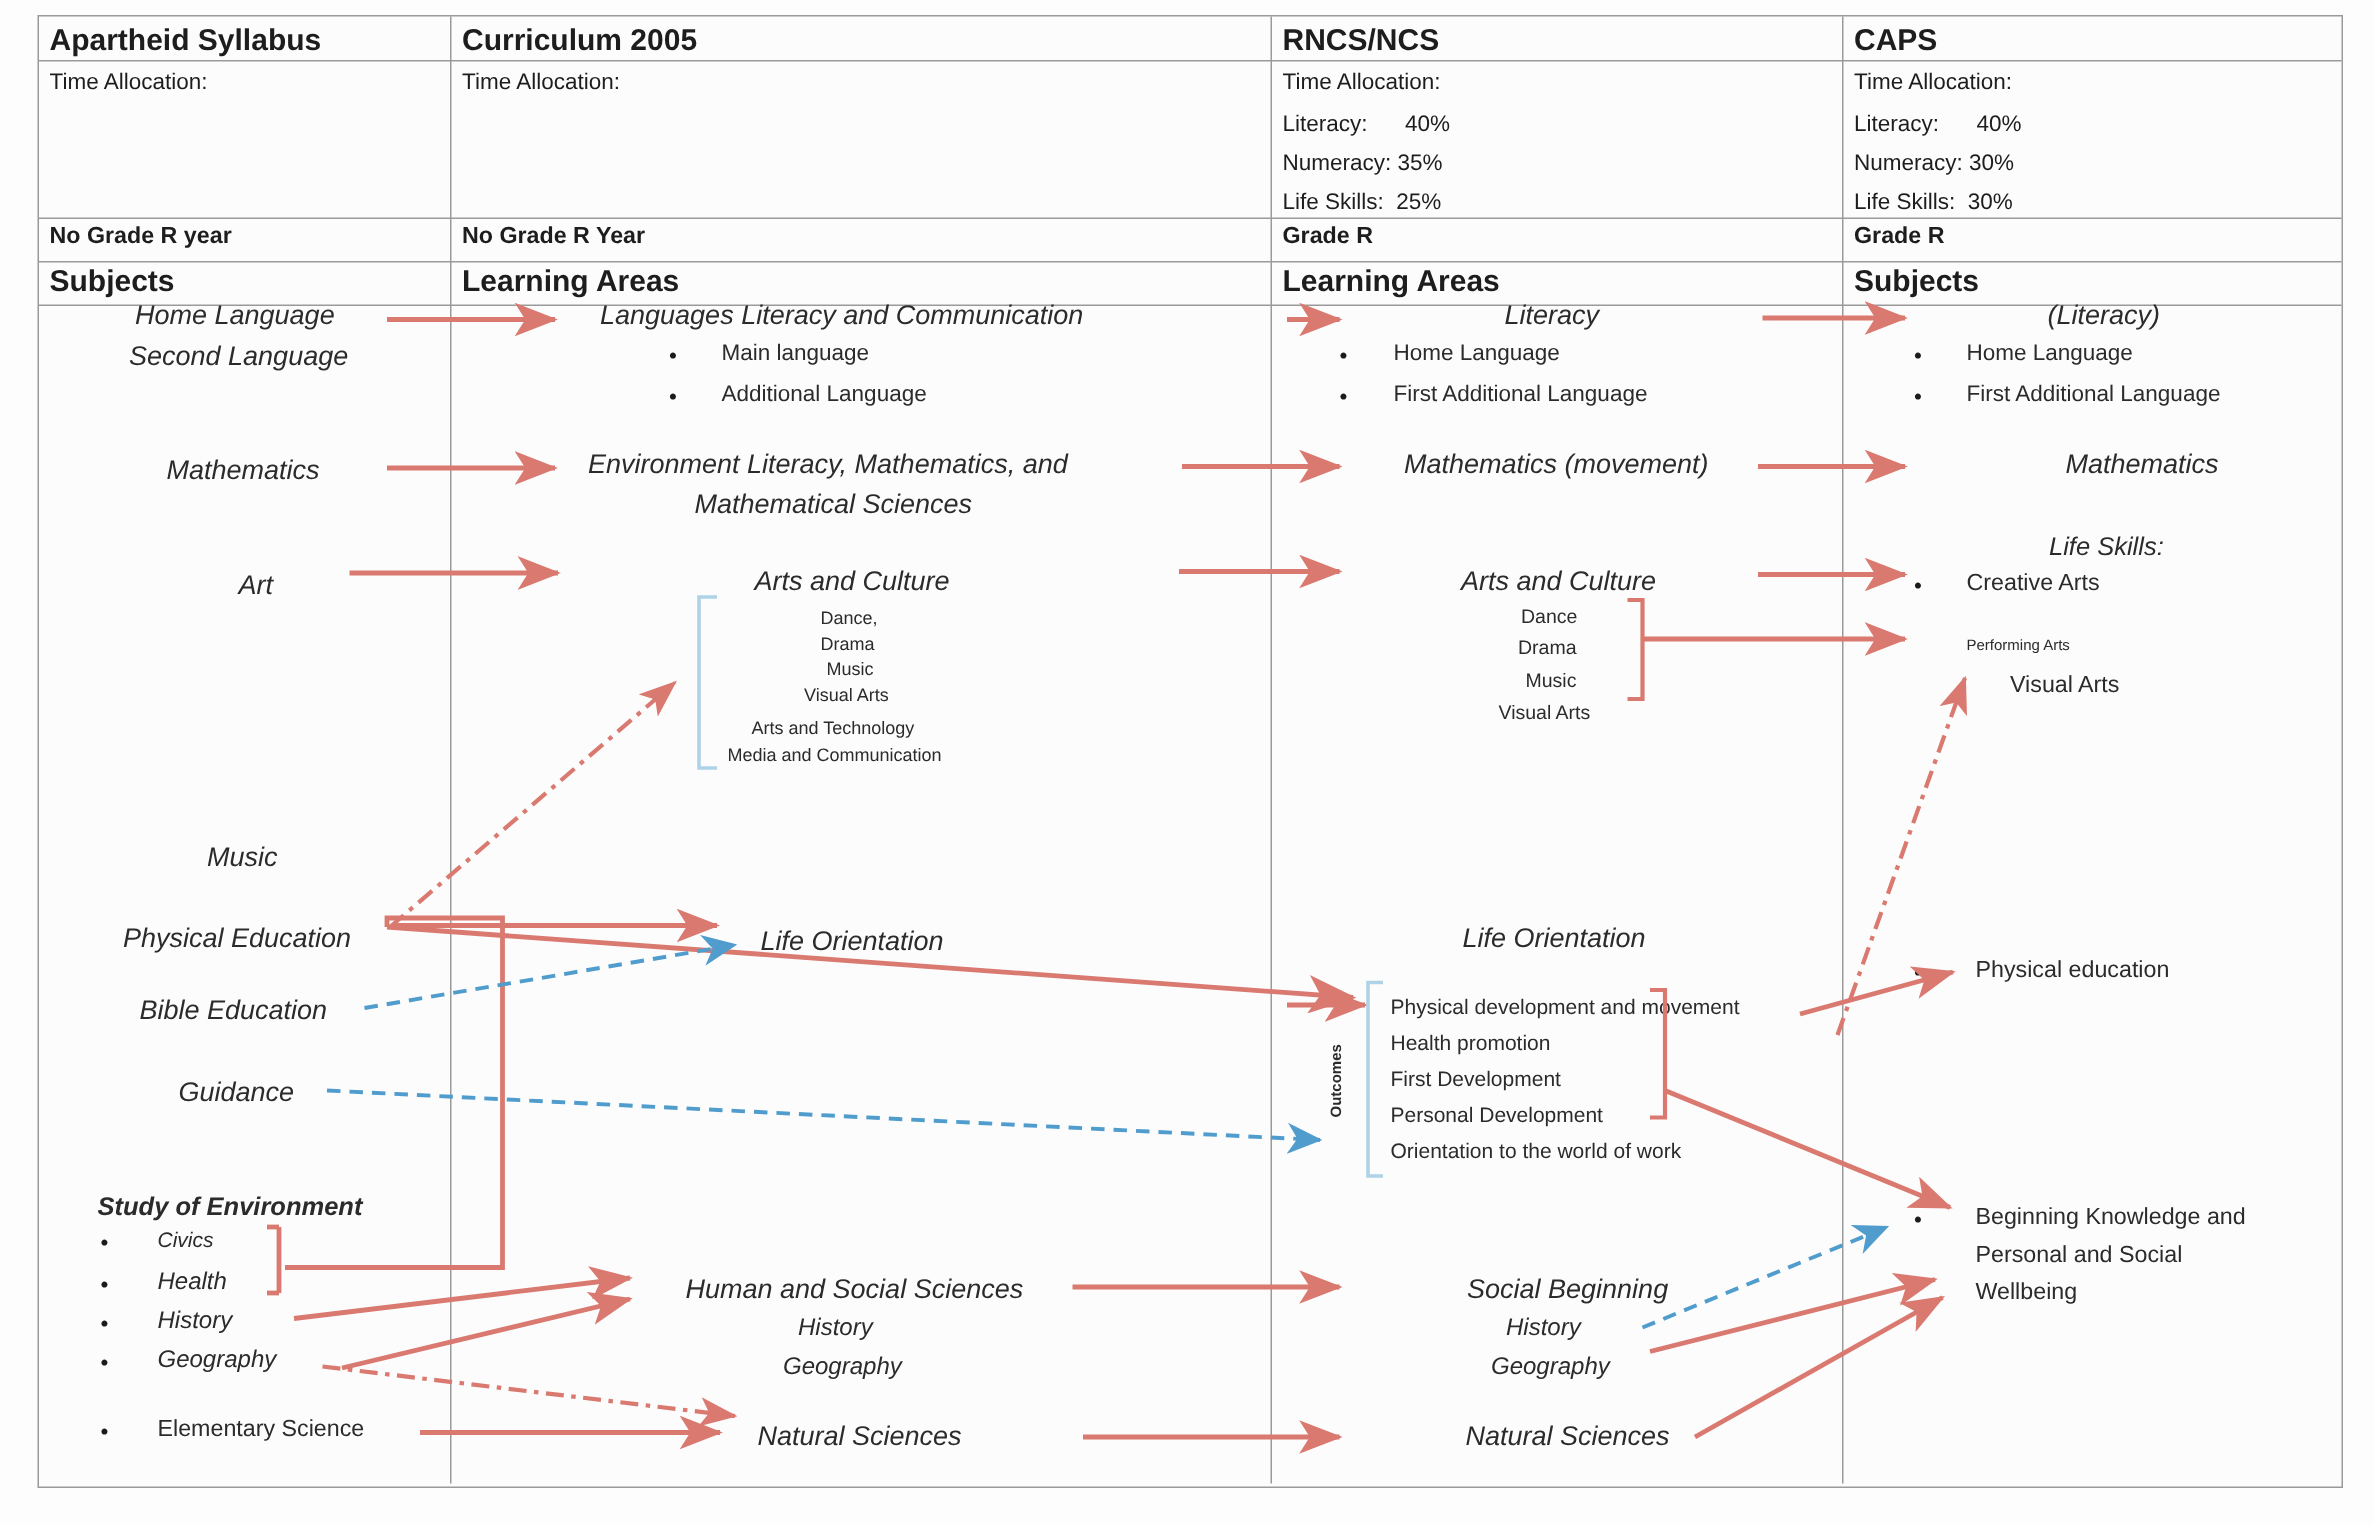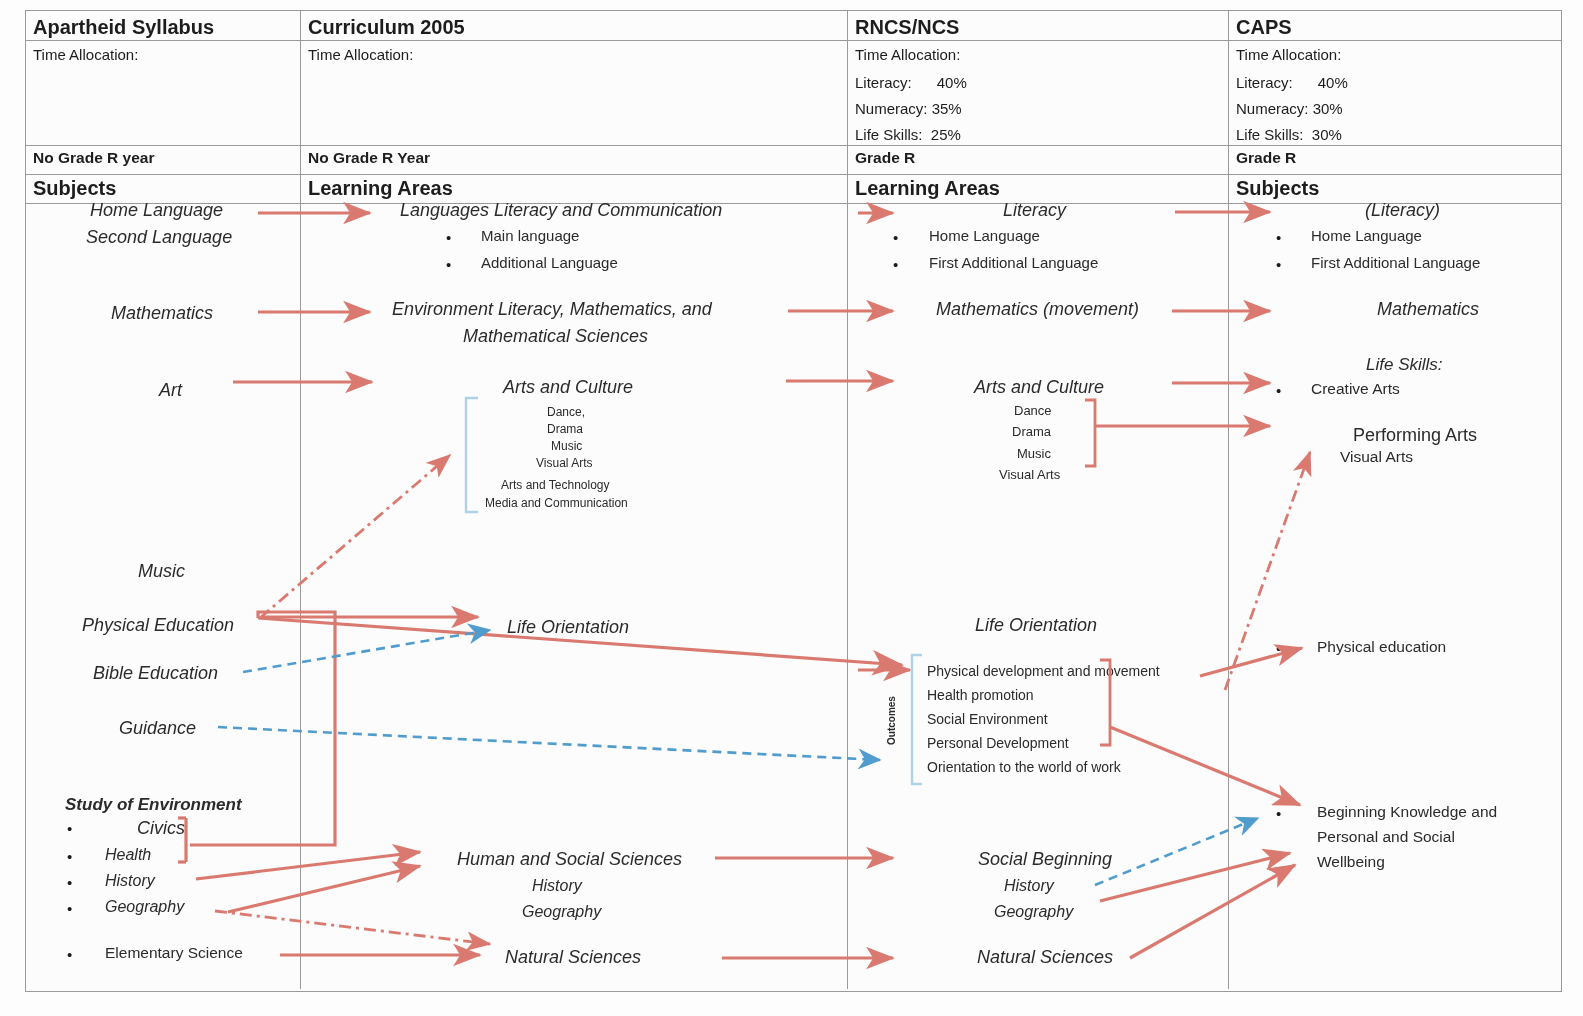--- a/index.html
+++ b/index.html
@@ -80,21 +80,21 @@
   <div class="it sz18" style="left:86px;top:227px;">Second Language</div>
   <div class="it sz18" style="left:111px;top:303px;">Mathematics</div>
   <div class="it sz18" style="left:159px;top:380px;">Art</div>
   <div class="it sz18" style="left:138px;top:561px;">Music</div>
   <div class="it sz18" style="left:82px;top:615px;">Physical Education</div>
   <div class="it sz18" style="left:93px;top:663px;">Bible Education</div>
   <div class="it sz18" style="left:119px;top:718px;">Guidance</div>
 
   <div class="it sz17" style="left:65px;top:795px;font-weight:bold;">Study of Environment</div>
   <div class="bullet" style="left:67px;top:820px;">•</div>
-  <div class="it sz16 sz155" style="left:105px;top:818px;font-size:18px;margin-left:32px;">Civics</div>
+  <div class="it sz16 sz155" style="left:105px;top:818px;font-size:14px;">Civics</div>
   <div class="bullet" style="left:67px;top:848px;">•</div>
   <div class="it" style="left:105px;top:846px;font-size:16px;">Health</div>
   <div class="bullet" style="left:67px;top:874px;">•</div>
   <div class="it" style="left:105px;top:872px;font-size:16px;">History</div>
   <div class="bullet" style="left:67px;top:900px;">•</div>
   <div class="it" style="left:105px;top:898px;font-size:16px;">Geography</div>
   <div class="bullet" style="left:67px;top:946px;">•</div>
   <div class="pl" style="left:105px;top:944px;font-size:15.5px;">Elementary Science</div>
 
   <div class="it sz18" style="left:400px;top:200px;">Languages Literacy and Communication</div>
@@ -135,42 +135,42 @@
   <div class="pl sz13" style="left:1012px;top:424px;">Drama</div>
   <div class="pl sz13" style="left:1017px;top:446px;">Music</div>
   <div class="pl sz13" style="left:999px;top:467px;">Visual Arts</div>
 
   <div class="it sz18" style="left:975px;top:615px;">Life Orientation</div>
 
   <div class="vlabel" style="left:886px;top:745px;">Outcomes</div>
 
   <div class="pl sz14" style="left:927px;top:663px;">Physical development and movement</div>
   <div class="pl sz14" style="left:927px;top:687px;">Health promotion</div>
-  <div class="pl sz14" style="left:927px;top:711px;">Social Environment</div>
+  <div class="pl sz14" style="left:927px;top:711px;">First Development</div>
   <div class="pl sz14" style="left:927px;top:735px;">Personal Development</div>
   <div class="pl sz14" style="left:927px;top:759px;">Orientation to the world of work</div>
 
   <div class="it sz18" style="left:978px;top:849px;">Social Beginning</div>
   <div class="it sz16" style="left:1004px;top:877px;font-size:16px;">History</div>
   <div class="it sz16" style="left:994px;top:903px;font-size:16px;">Geography</div>
 
   <div class="it sz18" style="left:977px;top:947px;">Natural Sciences</div>
 
   <div class="it sz18" style="left:1365px;top:200px;">(Literacy)</div>
   <div class="bullet" style="left:1276px;top:229px;">•</div>
   <div class="pl sz15" style="left:1311px;top:227px;">Home Language</div>
   <div class="bullet" style="left:1276px;top:256px;">•</div>
   <div class="pl sz15" style="left:1311px;top:254px;">First Additional Language</div>
 
   <div class="it sz18" style="left:1377px;top:299px;">Mathematics</div>
 
   <div class="it sz17" style="left:1366px;top:355px;">Life Skills:</div>
   <div class="bullet" style="left:1276px;top:382px;">•</div>
   <div class="pl" style="left:1311px;top:380px;font-size:15.5px;">Creative Arts</div>
-  <div class="pl" style="left:1311px;top:425px;font-size:18px;margin-left:42px;">Performing Arts</div>
+  <div class="pl" style="left:1311px;top:425px;font-size:10px;">Performing Arts</div>
   <div class="pl" style="left:1340px;top:448px;font-size:15.5px;">Visual Arts</div>
 
   <div class="bullet" style="left:1276px;top:640px;">•</div>
   <div class="pl" style="left:1317px;top:638px;font-size:15.5px;">Physical education</div>
 
   <div class="bullet" style="left:1276px;top:805px;">•</div>
   <div class="pl" style="left:1317px;top:803px;font-size:15.5px;">Beginning Knowledge and</div>
   <div class="pl" style="left:1317px;top:828px;font-size:15.5px;">Personal and Social</div>
   <div class="pl" style="left:1317px;top:853px;font-size:15.5px;">Wellbeing</div>
 

